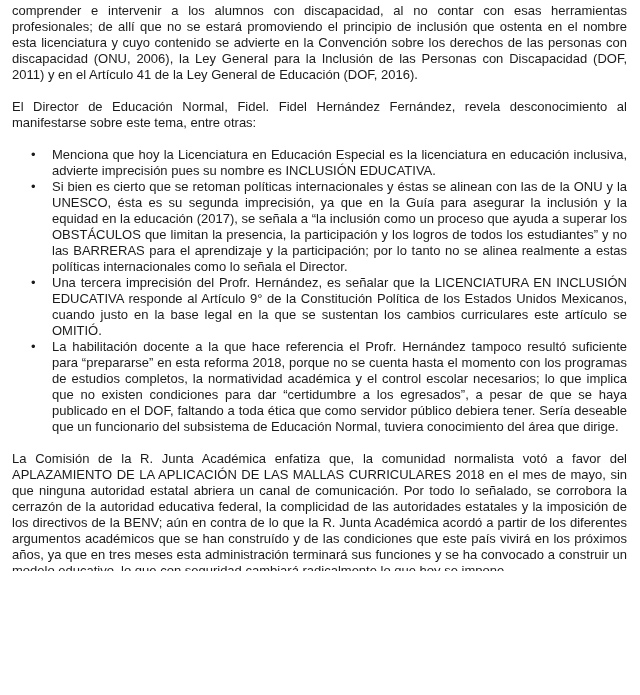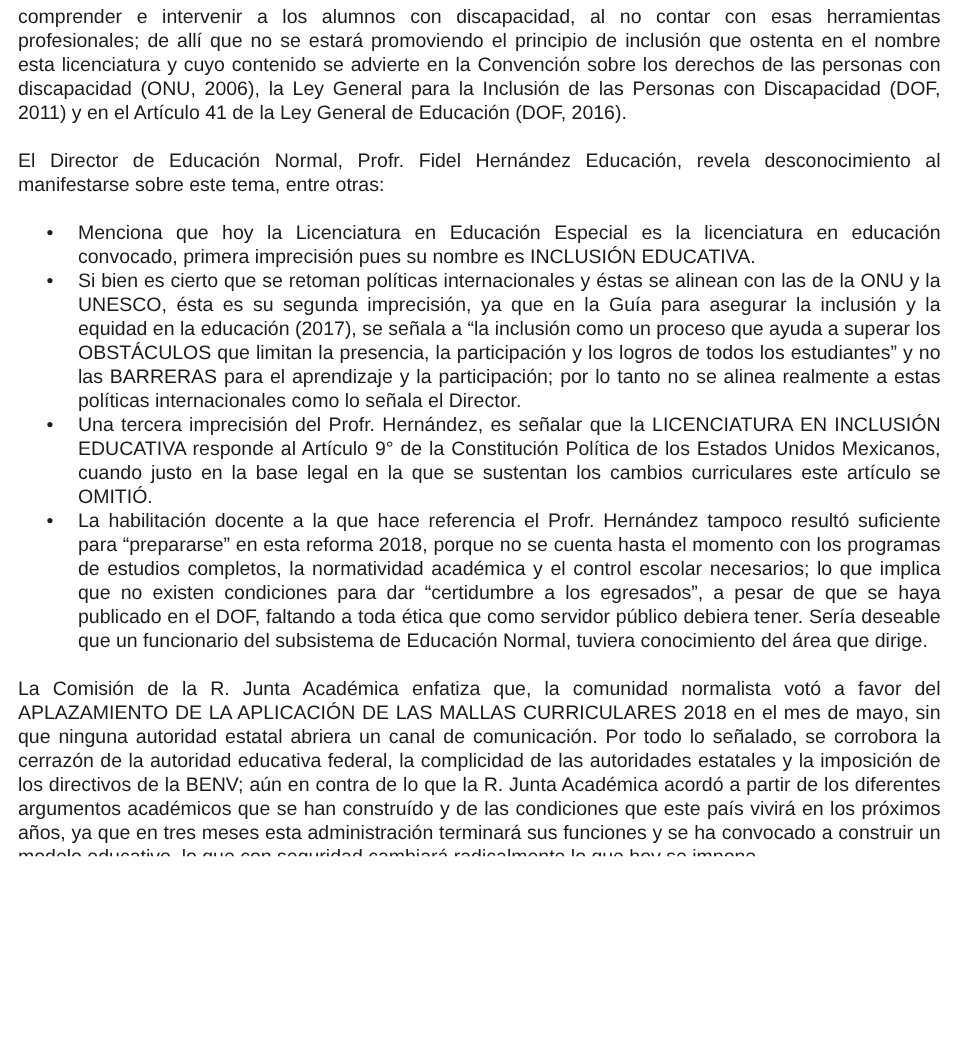--- a/index.html
+++ b/index.html
@@ -56,26 +56,26 @@
     font-weight: bold;
   }
 </style>
 </head>
 <body>
 
 <div class="page">
 
   <p class="para first">comprender e intervenir a los alumnos con discapacidad, al no contar con esas herramientas profesionales; de allí que no se estará promoviendo el principio de inclusión que ostenta en el nombre esta licenciatura y cuyo contenido se advierte en la Convención sobre los derechos de las personas con discapacidad (ONU, 2006), la Ley General para la Inclusión de las Personas con Discapacidad (DOF, 2011) y en el Artículo 41 de la Ley General de Educación (DOF, 2016).</p>
 
-  <p class="para">El Director de Educación Normal, Profr. Fidel Hernández Educación, revela desconocimiento al manifestarse sobre este tema, entre otras:</p>
+  <p class="para">El Director de Educación Normal, Fidel. Fidel Hernández Fernández, revela desconocimiento al manifestarse sobre este tema, entre otras:</p>
 
   <ul class="bullets">
     <li>
       <span class="marker">•</span>
-      <span>Menciona que hoy la Licenciatura en Educación Especial es la licenciatura en educación convocado, primera imprecisión pues su nombre es INCLUSIÓN EDUCATIVA.</span>
+      <span>Menciona que hoy la Licenciatura en Educación Especial es la licenciatura en educación inclusiva, advierte imprecisión pues su nombre es INCLUSIÓN EDUCATIVA.</span>
     </li>
     <li>
       <span class="marker">•</span>
       <span>Si bien es cierto que se retoman políticas internacionales y éstas se alinean con las de la ONU y la UNESCO, ésta es su segunda imprecisión, ya que en la Guía para asegurar la inclusión y la equidad en la educación (2017), se señala a “la inclusión como un proceso que ayuda a superar los OBSTÁCULOS que limitan la presencia, la participación y los logros de todos los estudiantes” y no las BARRERAS para el aprendizaje y la participación; por lo tanto no se alinea realmente a estas políticas internacionales como lo señala el Director.</span>
     </li>
     <li>
       <span class="marker">•</span>
       <span>Una tercera imprecisión del Profr. Hernández, es señalar que la LICENCIATURA EN INCLUSIÓN EDUCATIVA responde al Artículo 9° de la Constitución Política de los Estados Unidos Mexicanos, cuando justo en la base legal en la que se sustentan los cambios curriculares este artículo se OMITIÓ.</span>
     </li>
     <li>

